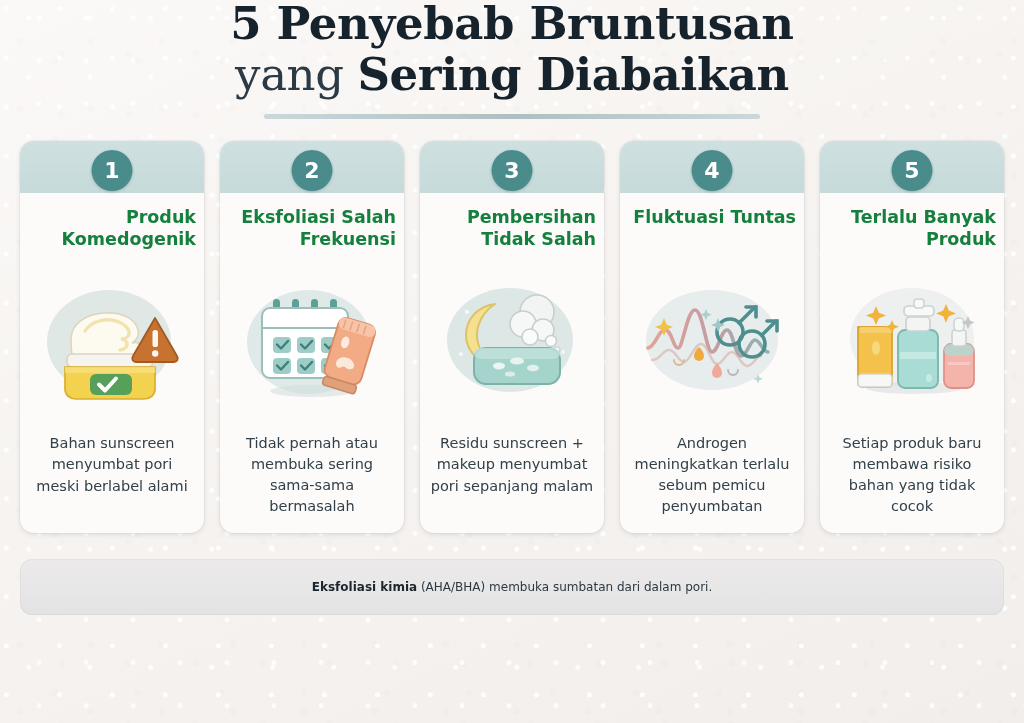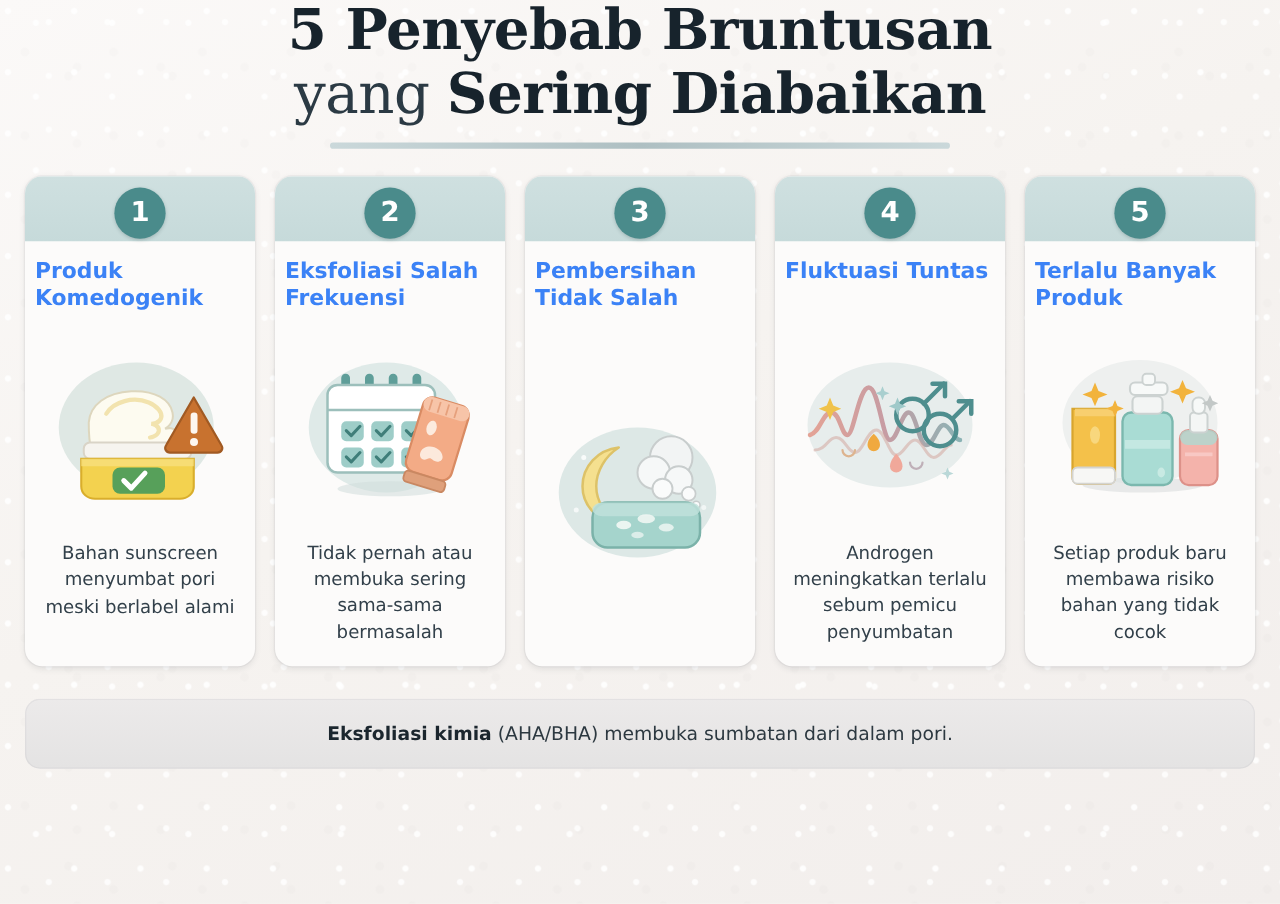--- a/index.html
+++ b/index.html
@@ -86,22 +86,22 @@
     font-size:22px; font-weight:700;
     display:flex; align-items:center; justify-content:center;
     box-shadow:0 1px 3px rgba(20,50,50,.22);
   }
 
   .card-title{
     font-family:"DejaVu Sans", sans-serif;
     font-weight:700;
     font-size:17.5px;
     line-height:1.24;
-    color:#3b82f6;
-    text-align:left;
+    color:#15803d;
+    text-align:right;
     padding:14px 8px 0;
     min-height:60px;
   }
 
   .illus-wrap{
     flex:1 1 auto;
     display:flex; align-items:center; justify-content:center;
     padding:4px 8px 0;
   }
   .illus { display:block; }
@@ -120,21 +120,21 @@
   .footer{
     margin:26px 20px 0;
     height:56px;
     border-radius:12px;
     background:linear-gradient(180deg,#eceaea 0%,#e4e3e3 100%);
     box-shadow:inset 0 0 0 1px rgba(60,65,70,.05);
     display:flex; align-items:center; justify-content:center;
   }
   .footer-text{
     font-family:"DejaVu Sans", sans-serif;
-    font-size:15px;
+    font-size:12px;
     color:#2c3840;
   }
   .footer-text b { font-weight:700; color:#1b262e; }
 </style>
 </head>
 <body>
 
 <div class="paper-texture"></div>
 
 <div class="page">
@@ -248,20 +248,21 @@
           <circle cx="120" cy="68" r="3" fill="#fafbfb" stroke="#c8cdcd" stroke-width="1.2"></circle>
 
           <rect x="37" y="66" width="86" height="36" rx="12" fill="#a5d4cc" stroke="#7bb2a9" stroke-width="2"></rect>
           <rect x="37" y="66" width="86" height="11" rx="8" fill="#bfe1da" opacity=".85"></rect>
           <ellipse cx="62" cy="84" rx="6" ry="3.4" fill="#f3f8f5" opacity=".9"></ellipse>
           <ellipse cx="80" cy="79" rx="7" ry="3.6" fill="#f3f8f5" opacity=".85"></ellipse>
           <ellipse cx="96" cy="86" rx="6" ry="3.2" fill="#f3f8f5" opacity=".8"></ellipse>
           <ellipse cx="73" cy="92" rx="5" ry="2.6" fill="#f3f8f5" opacity=".7"></ellipse>
         </svg>
       </div>
+      <div class="card-desc">Residu sunscreen + makeup menyumbat pori sepanjang malam</div>
     </div>
 
     <div class="card">
       <div class="card-head">
         <div class="badge">4</div>
       </div>
       <div class="card-title">Fluktuasi Tuntas</div>
       <div class="illus-wrap">
         <svg class="illus" width="152" height="118" viewBox="0 0 152 118">
           <defs>

